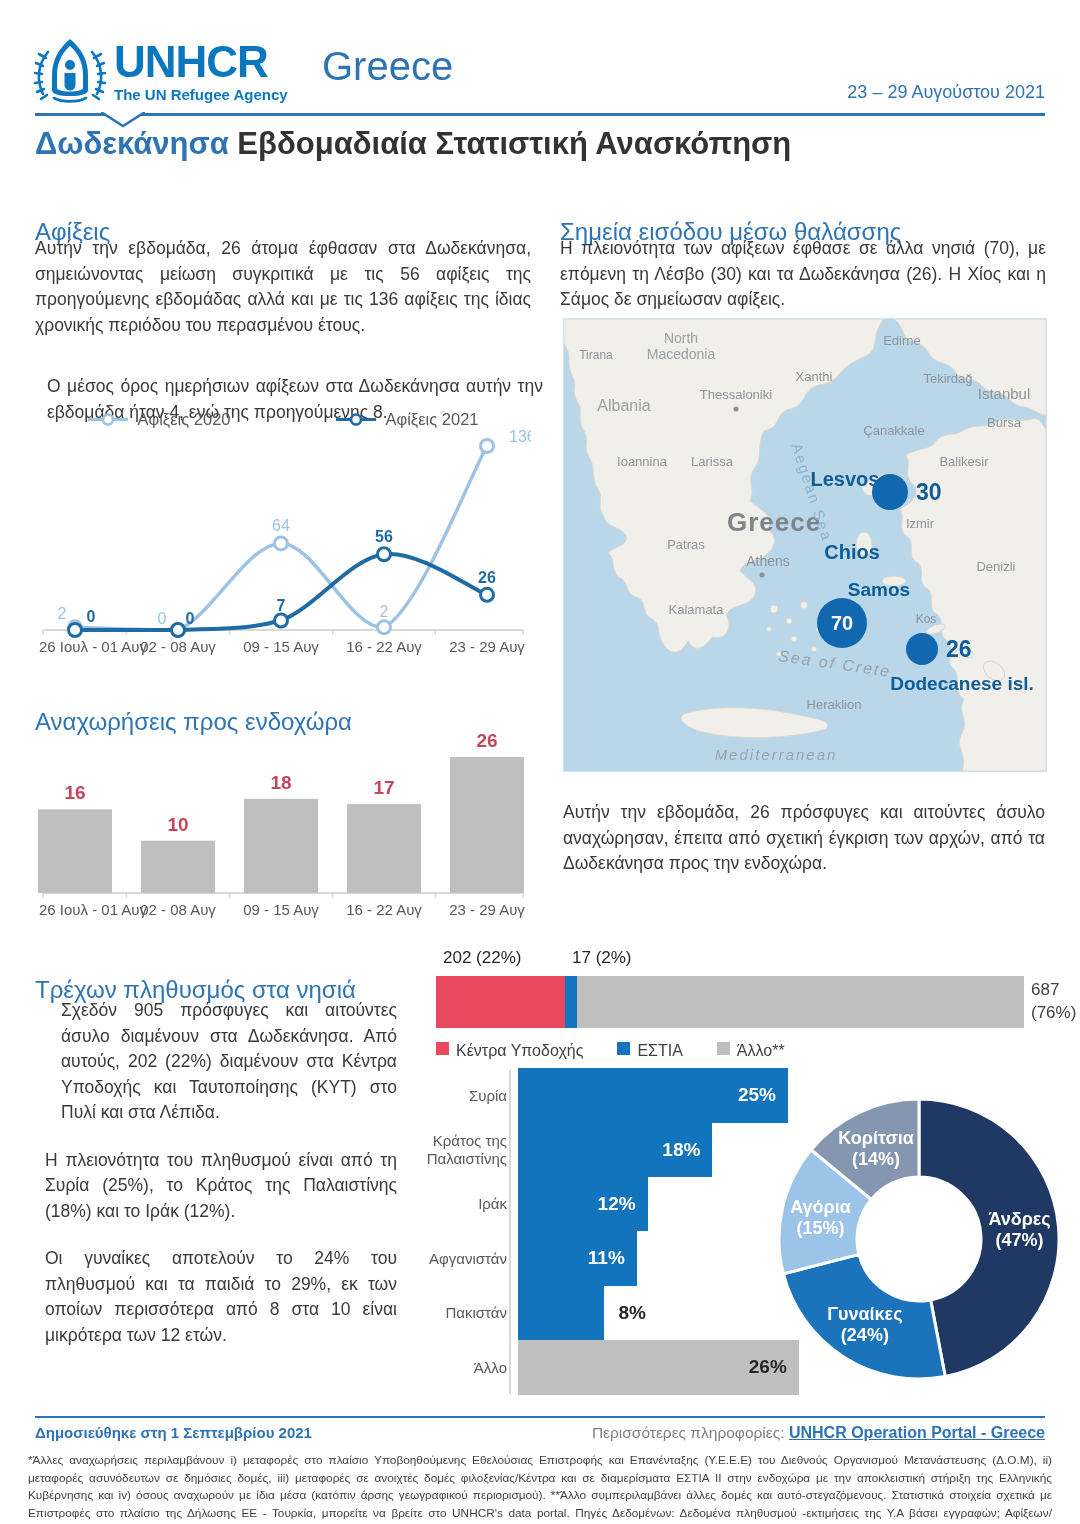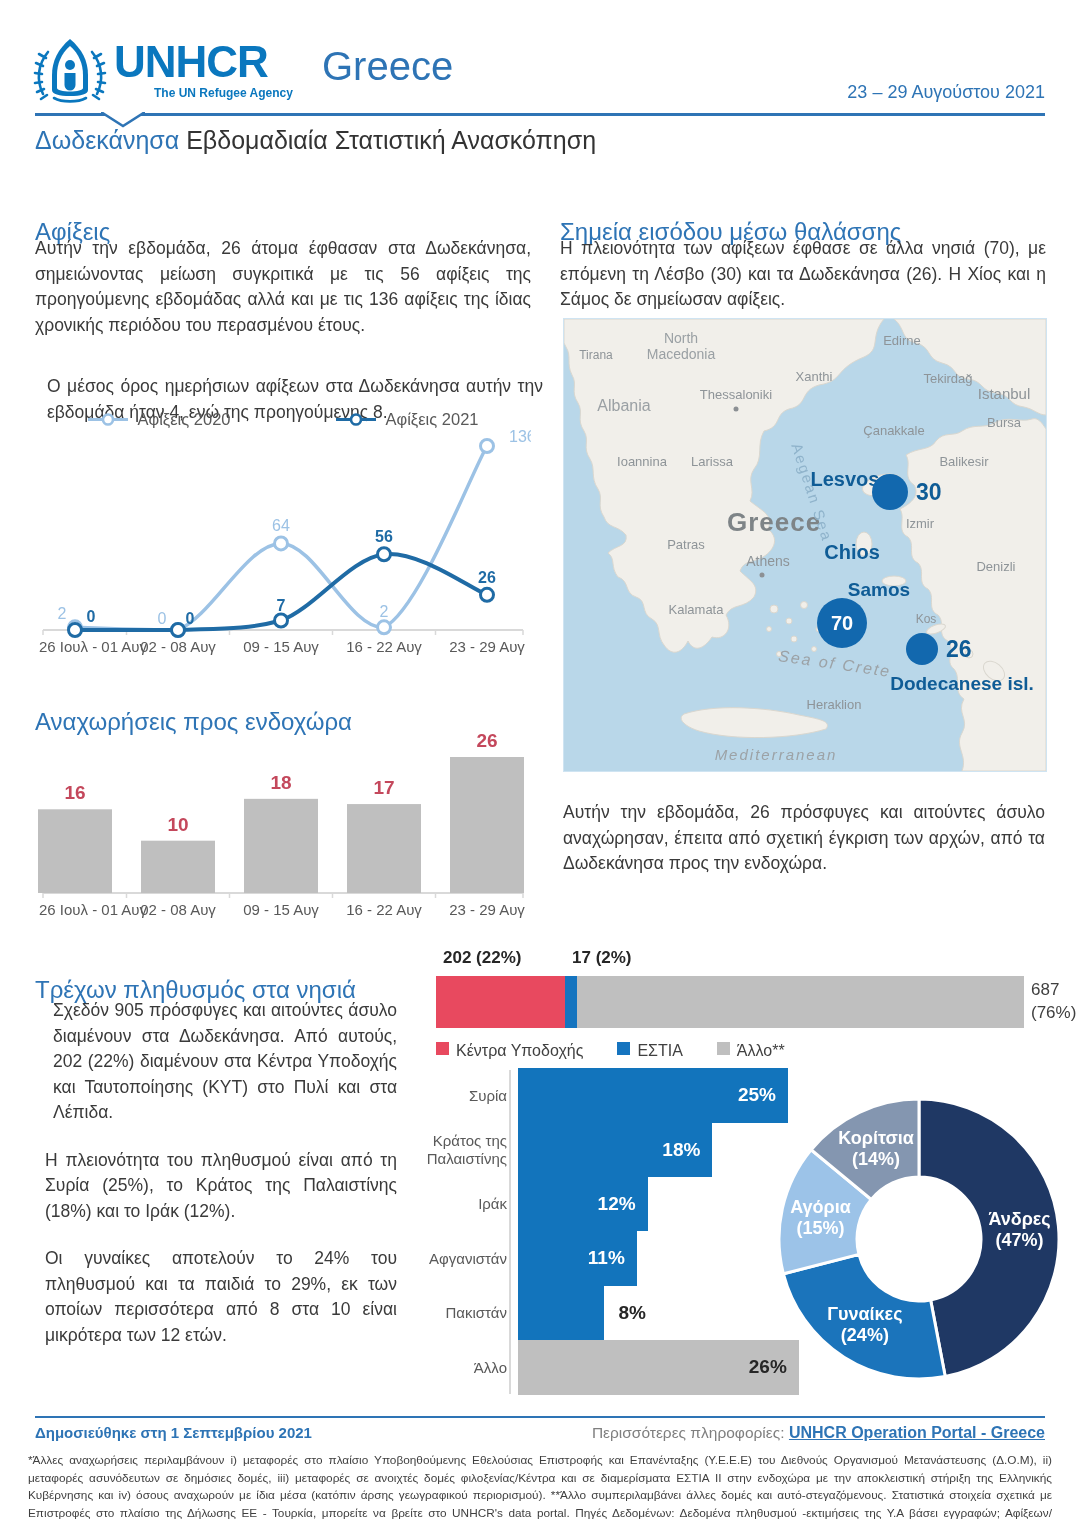--- a/index.html
+++ b/index.html
@@ -1,32 +1,32 @@
 <!DOCTYPE html>
 <html><head>
 <meta charset="utf-8">
 <style>
   html,body{margin:0;padding:0;background:#fff;}
   .page{position:relative;width:1080px;height:1524px;overflow:hidden;background:#fff;
         font-family:"Liberation Sans",sans-serif;color:#3a3a3a;}
   .abs{position:absolute;}
   .h2{color:#2E74B5;font-size:24px;font-weight:500;}
   .para{font-size:17.5px;color:#3a3a3a;text-align:justify;line-height:1.46;}
-  .title{font-size:25px;font-weight:400;text-align:center;}
+  .title{font-size:31px;font-weight:700;text-align:center;}
   .title .hl{color:#2E74B5;}
   .title .rest{color:#333;}
   .brand-word{font-size:44px;font-weight:bold;color:#0A77BE;letter-spacing:-1px;line-height:1;}
-  .brand-tag{font-size:12px;font-weight:bold;color:#0A77BE;margin-top:2px;margin-left:40px;}
+  .brand-tag{font-size:15px;font-weight:bold;color:#0A77BE;margin-top:2px;}
   .brand-country{font-size:40px;color:#2E74B5;line-height:1;}
   .date-range{font-size:18px;color:#2E74B5;text-align:right;}
   .rule{height:2.5px;background:#2E74B5;}
   .legend-row{display:flex;justify-content:space-around;align-items:center;}
   .legend-item{display:flex;align-items:center;gap:8px;font-size:16.5px;color:#595959;}
   .stack-bar{display:flex;height:52px;}
-  .stack-label{font-size:17px;font-weight:bold;color:#262626;}
+  .stack-label{font-size:17px;font-weight:normal;color:#262626;}
   .stack-right{font-size:17px;color:#404040;line-height:1.35;}
   .stack-legend{display:flex;gap:34px;align-items:center;}
   .stack-legend .itm{display:flex;align-items:flex-start;gap:7px;font-size:16px;color:#404040;}
   .sw{width:13px;height:13px;display:inline-block;}
   .nat-row{display:flex;align-items:center;height:54.4px;}
   .nat-label{width:94px;text-align:right;padding-right:8px;font-size:15px;color:#595959;
              line-height:1.15;white-space:pre-line;}
   .nat-bar{height:55px;display:flex;align-items:center;}
   .nat-val{font-size:19px;font-weight:bold;}
   .footer-pub{font-size:15px;font-weight:bold;color:#2E74B5;}
@@ -242,21 +242,21 @@
           <circle cx="358" cy="330" r="16" fill="#1268AE"></circle>
           <text x="382" y="338" font-size="23" class="m-num" text-anchor="start">26</text>
         </g>
     </svg>
   </div>
 
   <p class="abs para" style="left:563px;top:800px;width:482px;margin:0">Αυτήν την εβδομάδα, 26 πρόσφυγες και αιτούντες άσυλο αναχώρησαν, έπειτα από σχετική έγκριση των αρχών, από τα Δωδεκάνησα προς την ενδοχώρα.</p>
 
   <h2 class="abs h2" style="left:35px;top:956px">Τρέχων πληθυσμός στα νησιά</h2>
   <div class="abs" style="left:45px;top:998px;width:352px">
-    <p class="para" style="margin:0 0 22px 8px">Σχεδόν 905 πρόσφυγες και αιτούντες άσυλο διαμένουν στα Δωδεκάνησα. Από αυτούς, 202 (22%) διαμένουν στα Κέντρα Υποδοχής και Ταυτοποίησης (ΚΥΤ) στο Πυλί και στα Λέπιδα.</p>
+    <p class="para" style="margin:0 0 22px 16px">Σχεδόν 905 πρόσφυγες και αιτούντες άσυλο διαμένουν στα Δωδεκάνησα. Από αυτούς, 202 (22%) διαμένουν στα Κέντρα Υποδοχής και Ταυτοποίησης (ΚΥΤ) στο Πυλί και στα Λέπιδα.</p>
     <p class="para" style="margin:0 0 22px 0">Η πλειονότητα του πληθυσμού είναι από τη Συρία (25%), το Κράτος της Παλαιστίνης (18%) και το Ιράκ (12%).</p>
     <p class="para" style="margin:0 0 22px 0">Οι γυναίκες αποτελούν το 24% του πληθυσμού και τα παιδιά το 29%, εκ των οποίων περισσότερα από 8 στα 10 είναι μικρότερα των 12  ετών.</p>
   </div>
 
   <div class="abs stack-label" style="left:443px;top:948px">202  (22%)</div>
   <div class="abs stack-label" style="left:572px;top:948px">17  (2%)</div>
   <div id="stack-bar" class="abs stack-bar" style="left:436px;top:976px;width:588px">
       <div style="width: 22%; background: rgb(232, 73, 95); height: 100%;"></div>
       <div style="width: 2%; background: rgb(21, 116, 191); height: 100%;"></div>
       <div style="width: 76%; background: rgb(191, 191, 191); height: 100%;"></div>

